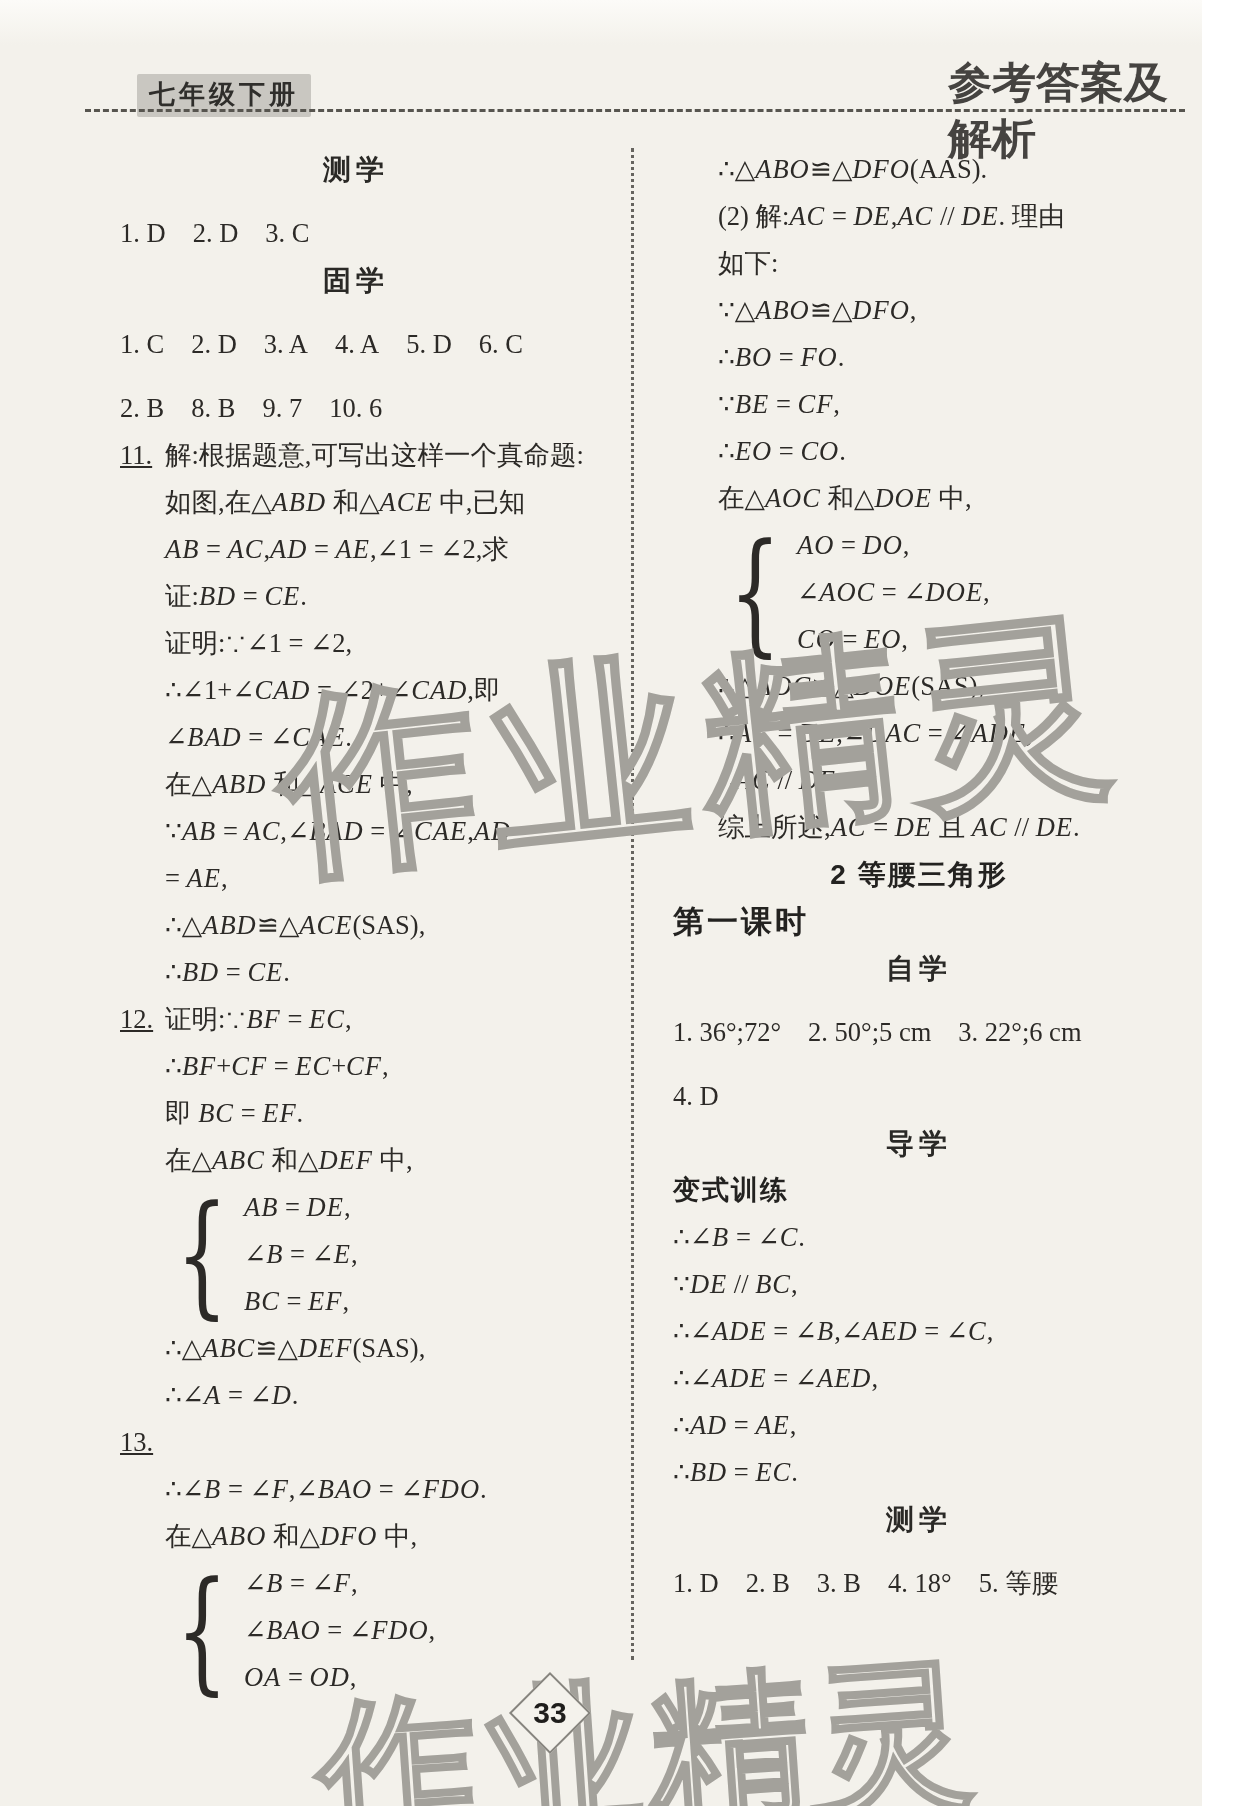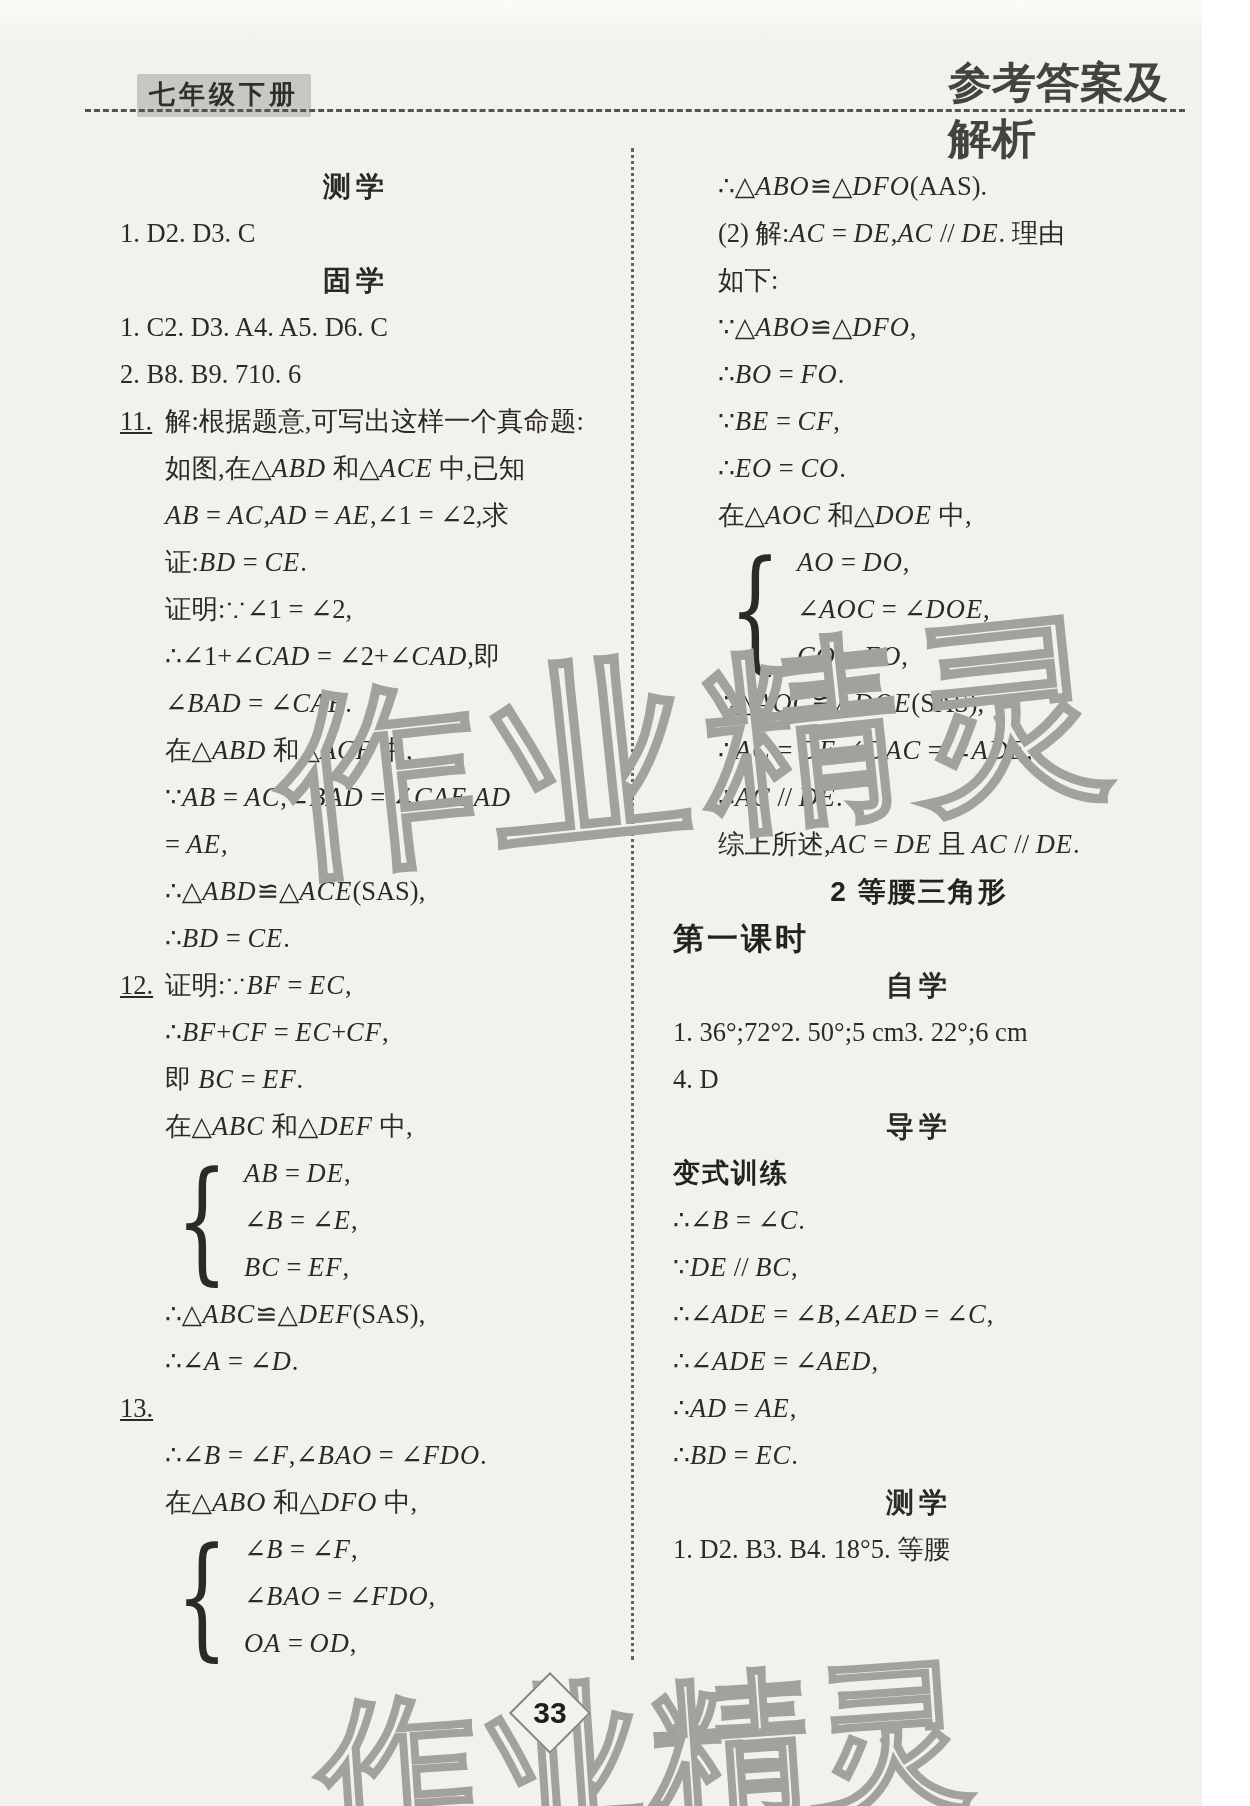--- a/index.html
+++ b/index.html
@@ -20,41 +20,41 @@
     position:absolute;left:85px;top:109px;width:1100px;height:0;
     border-top:3px dashed #57554f;
   }
   .header-title{
     position:absolute;left:948px;top:52px;
     font-family:"Liberation Sans","DejaVu Sans",sans-serif;
     font-size:44px;font-weight:600;color:#454340;letter-spacing:0px;
     transform:scaleY(0.96);
   }
   
-  .col{position:absolute;top:163px;font-size:26.5px;}
+  .col{position:absolute;top:146px;font-size:26.5px;}
   .col-left{left:120px;width:472px;}
   .col-right{left:673px;width:492px;}
   .col>div{line-height:47px;white-space:nowrap;}
   .h{
     text-align:center;font-family:"Liberation Sans","DejaVu Sans",sans-serif;
     font-size:28px;font-weight:600;letter-spacing:5px;line-height:54px;color:#2a2926;
   }
   .sec{
     text-align:center;font-family:"Liberation Sans","DejaVu Sans",sans-serif;
     font-size:28px;font-weight:700;line-height:62px;letter-spacing:2px;color:#232220;
   }
   .sub{
     text-align:left;font-family:"Liberation Sans","DejaVu Sans",sans-serif;
     font-size:31px;font-weight:700;line-height:60px;letter-spacing:3px;color:#232220;
   }
   .bold{
     font-family:"Liberation Sans","DejaVu Sans",sans-serif;
     font-weight:700;font-size:27px;letter-spacing:2px;color:#232220;
   }
-  .ans{display:flex;}
+  .ans{display:flex;gap:27px;margin-top:17px;}
   .cont{padding-left:45px;}
   .itm{display:flex;}
   .itm .no{flex:none;width:45px;text-decoration:underline;}
   .bgrp{display:flex;align-items:center;}
   .col-left .bgrp{padding-left:40px;}
   .col-right .bgrp{padding-left:40px;}
   .br{
     flex:none;height:141px;display:flex;align-items:center;
     font-size:132px;font-weight:400;transform:scaleX(0.62);
     font-family:"DejaVu Serif","Liberation Serif",serif;color:#2c2a27;

